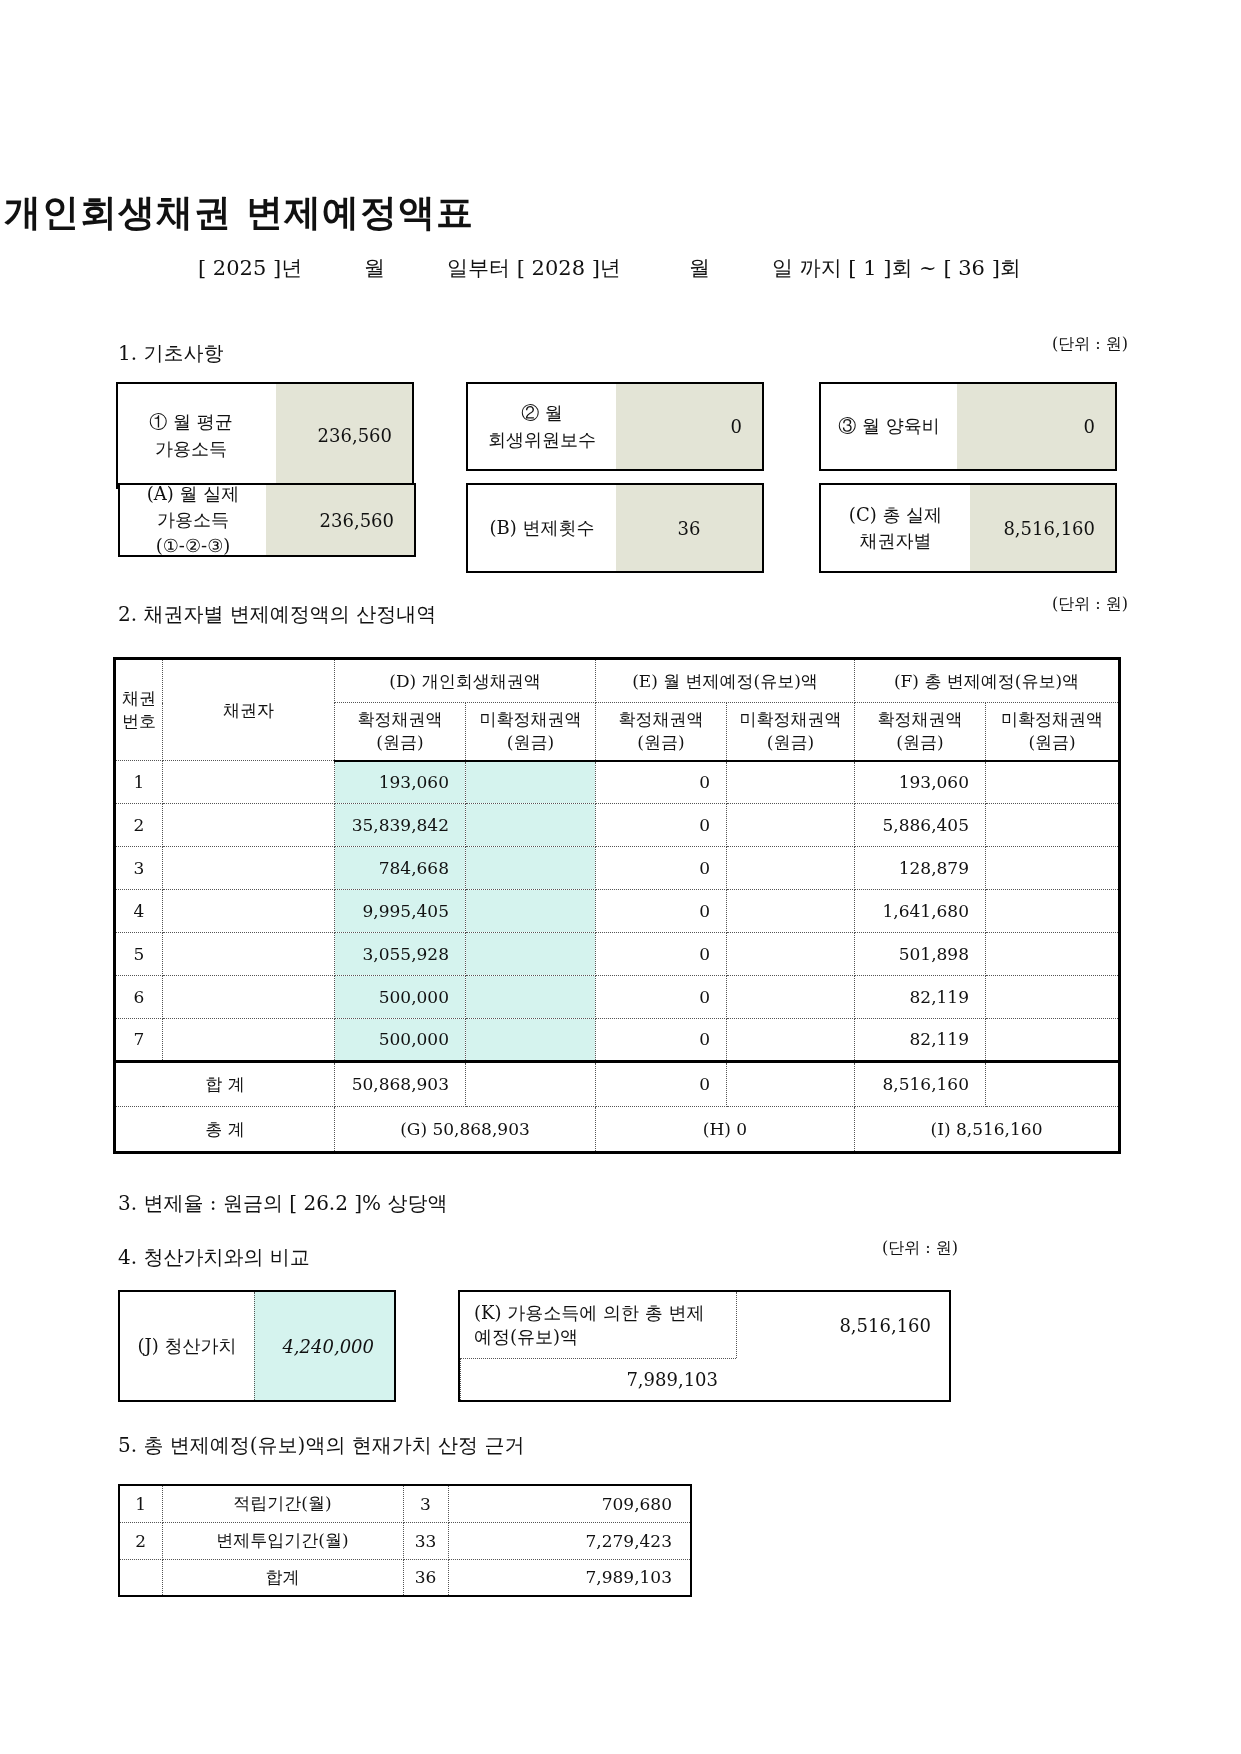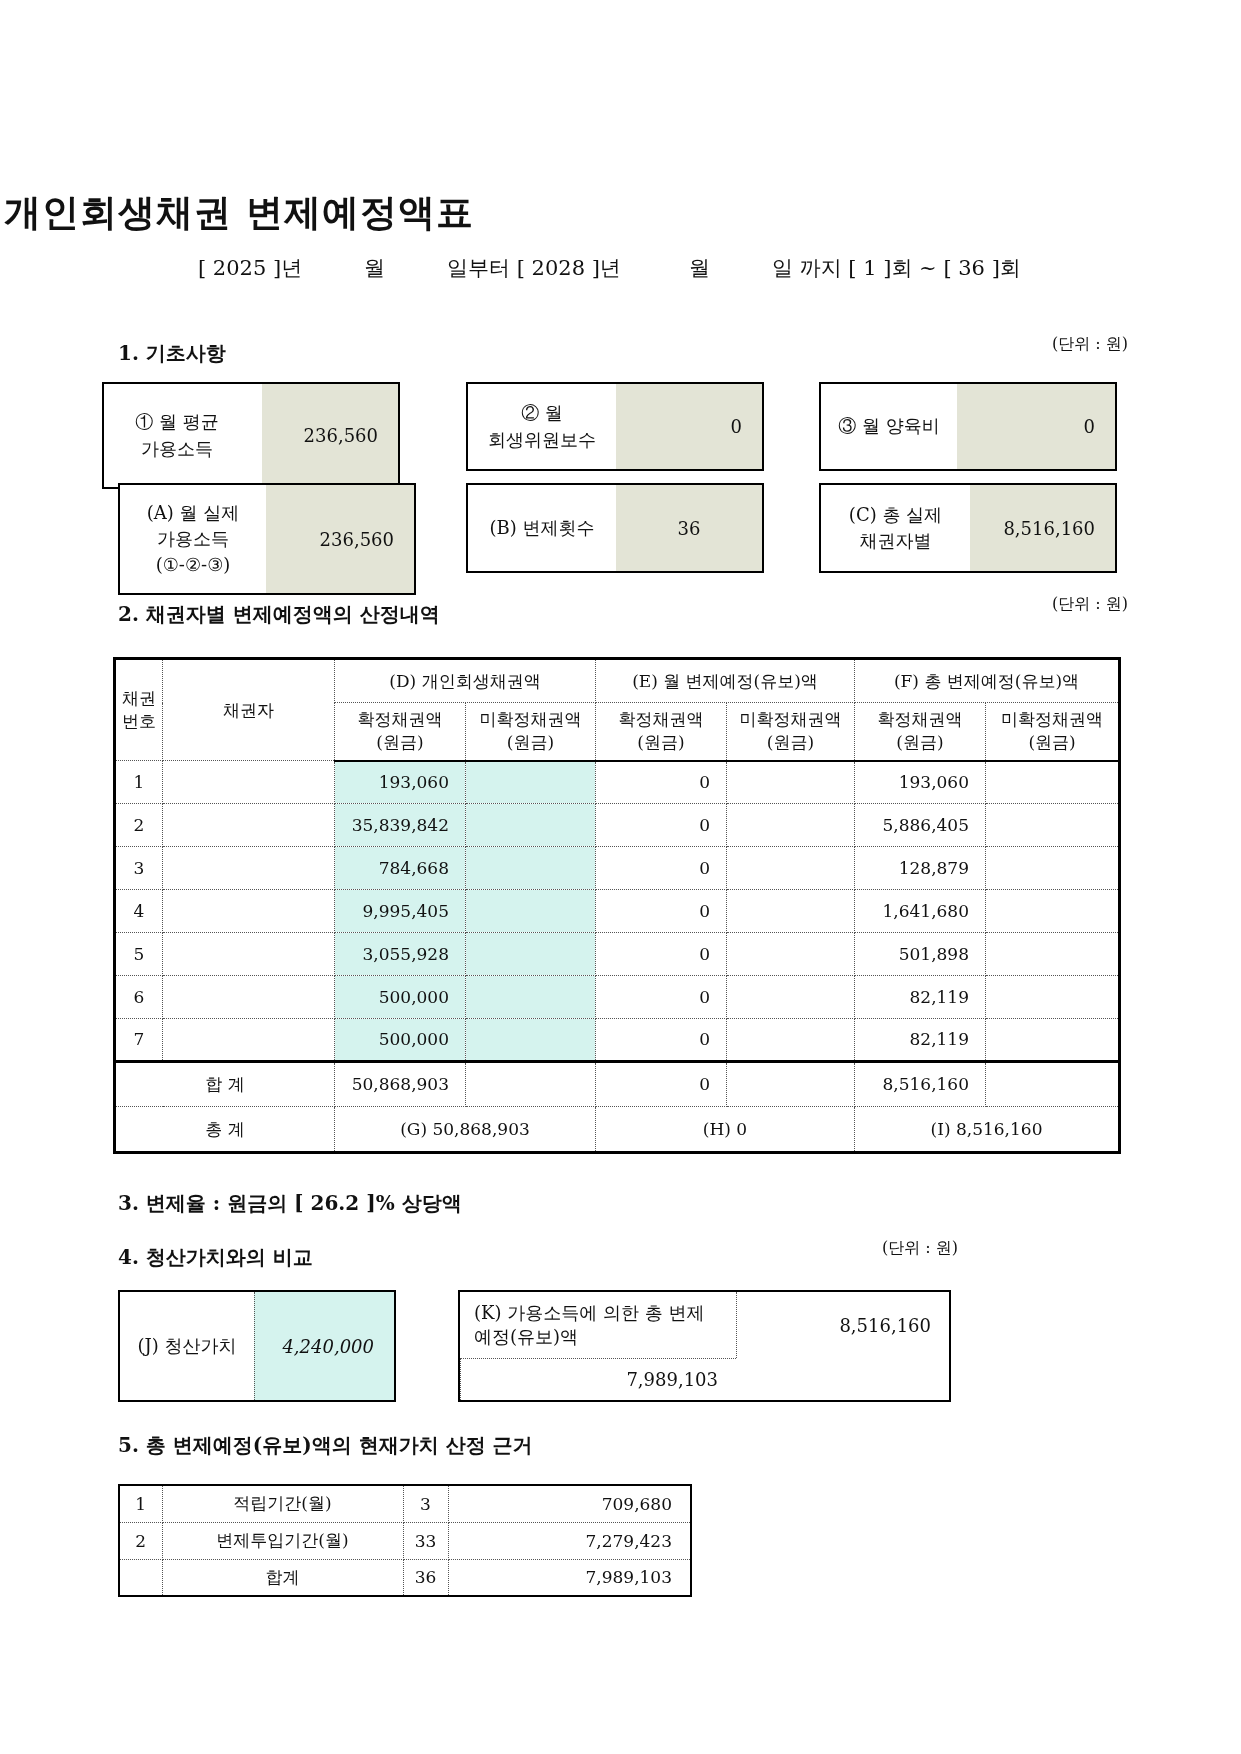--- a/index.html
+++ b/index.html
@@ -6,21 +6,21 @@
   html,body { background:#888; }
   body { font-family:"DejaVu Serif","Liberation Serif",serif; color:#111; }
   .page { position:relative; width:1241px; height:1754px; background:#fff; margin:0 auto; overflow:hidden; }
 
   .abs { position:absolute; }
   .pre { white-space:pre-line; }
 
   .doc-title { left:4px; top:188px; width:1241px; text-align:left; font-size:37px; font-weight:bold; letter-spacing:1px; }
   .period span { position:absolute; top:0; font-size:21px; white-space:nowrap; }
 
-  .sec-head { font-size:20px; font-weight:bold; white-space:nowrap; }
+  .sec-head { font-size:20px; font-weight:normal; white-space:nowrap; }
   .unit { width:120px; text-align:right; font-size:16px; white-space:nowrap; }
 
   
   .ibox { position:absolute; border:2px solid #000; background:#fff; display:flex; }
   .ibox .lab { display:flex; align-items:center; justify-content:center; text-align:center;
                font-size:18px; line-height:1.45; white-space:pre-line; }
   .ibox .val { flex:1; display:flex; align-items:center; justify-content:flex-end;
                padding-right:20px; font-size:18px; background:#e3e4d6; }
   .ibox .val.center { justify-content:center; padding-right:0; }
   .ibox .val.cyan { background:#d5f3ee; border-left:1px dotted #555;font-style:italic; }
@@ -62,36 +62,36 @@
     <span style="left:198px;">[ 2025 ]년</span>
     <span style="left:364px;">월</span>
     <span style="left:447px;">일부터 [ 2028 ]년</span>
     <span style="left:689px;">월</span>
     <span style="left:772px;">일 까지 [ 1 ]회 ~ [ 36 ]회</span>
   </div>
 
   <div class="abs sec-head" style="left:118px; top:340px;">1. 기초사항</div>
   <div class="abs unit" style="left:1008px; top:334px;">(단위 : 원)</div>
 
-  <div class="ibox" style="left:102px; top:382px; width:298px; height:107px;gap:12px;">
+  <div class="ibox" style="left:116px; top:382px; width:298px; height:107px;gap:12px;">
     <div class="lab" style="width:146px;">① 월 평균
 가용소득</div>
     <div class="val">236,560</div>
   </div>
   <div class="ibox" style="left:466px; top:382px; width:298px; height:89px;">
     <div class="lab" style="width:148px;">② 월
 회생위원보수</div>
     <div class="val">0</div>
   </div>
   <div class="ibox" style="left:819px; top:382px; width:298px; height:89px;">
     <div class="lab" style="width:136px;">③ 월 양육비</div>
     <div class="val">0</div>
   </div>
 
-  <div class="ibox" style="left:118px; top:483px; width:298px; height:112px;justify-content:space-between;">
+  <div class="ibox" style="left:118px; top:483px; width:298px; height:74px;justify-content:space-between;">
     <div class="lab" style="width:146px;">(A) 월 실제
 가용소득
 (①-②-③)</div>
     <div class="val">236,560</div>
   </div>
   <div class="ibox" style="left:466px; top:483px; width:298px; height:90px;">
     <div class="lab" style="width:148px;">(B) 변제횟수</div>
     <div class="val center">36</div>
   </div>
   <div class="ibox" style="left:819px; top:483px; width:298px; height:90px;">

